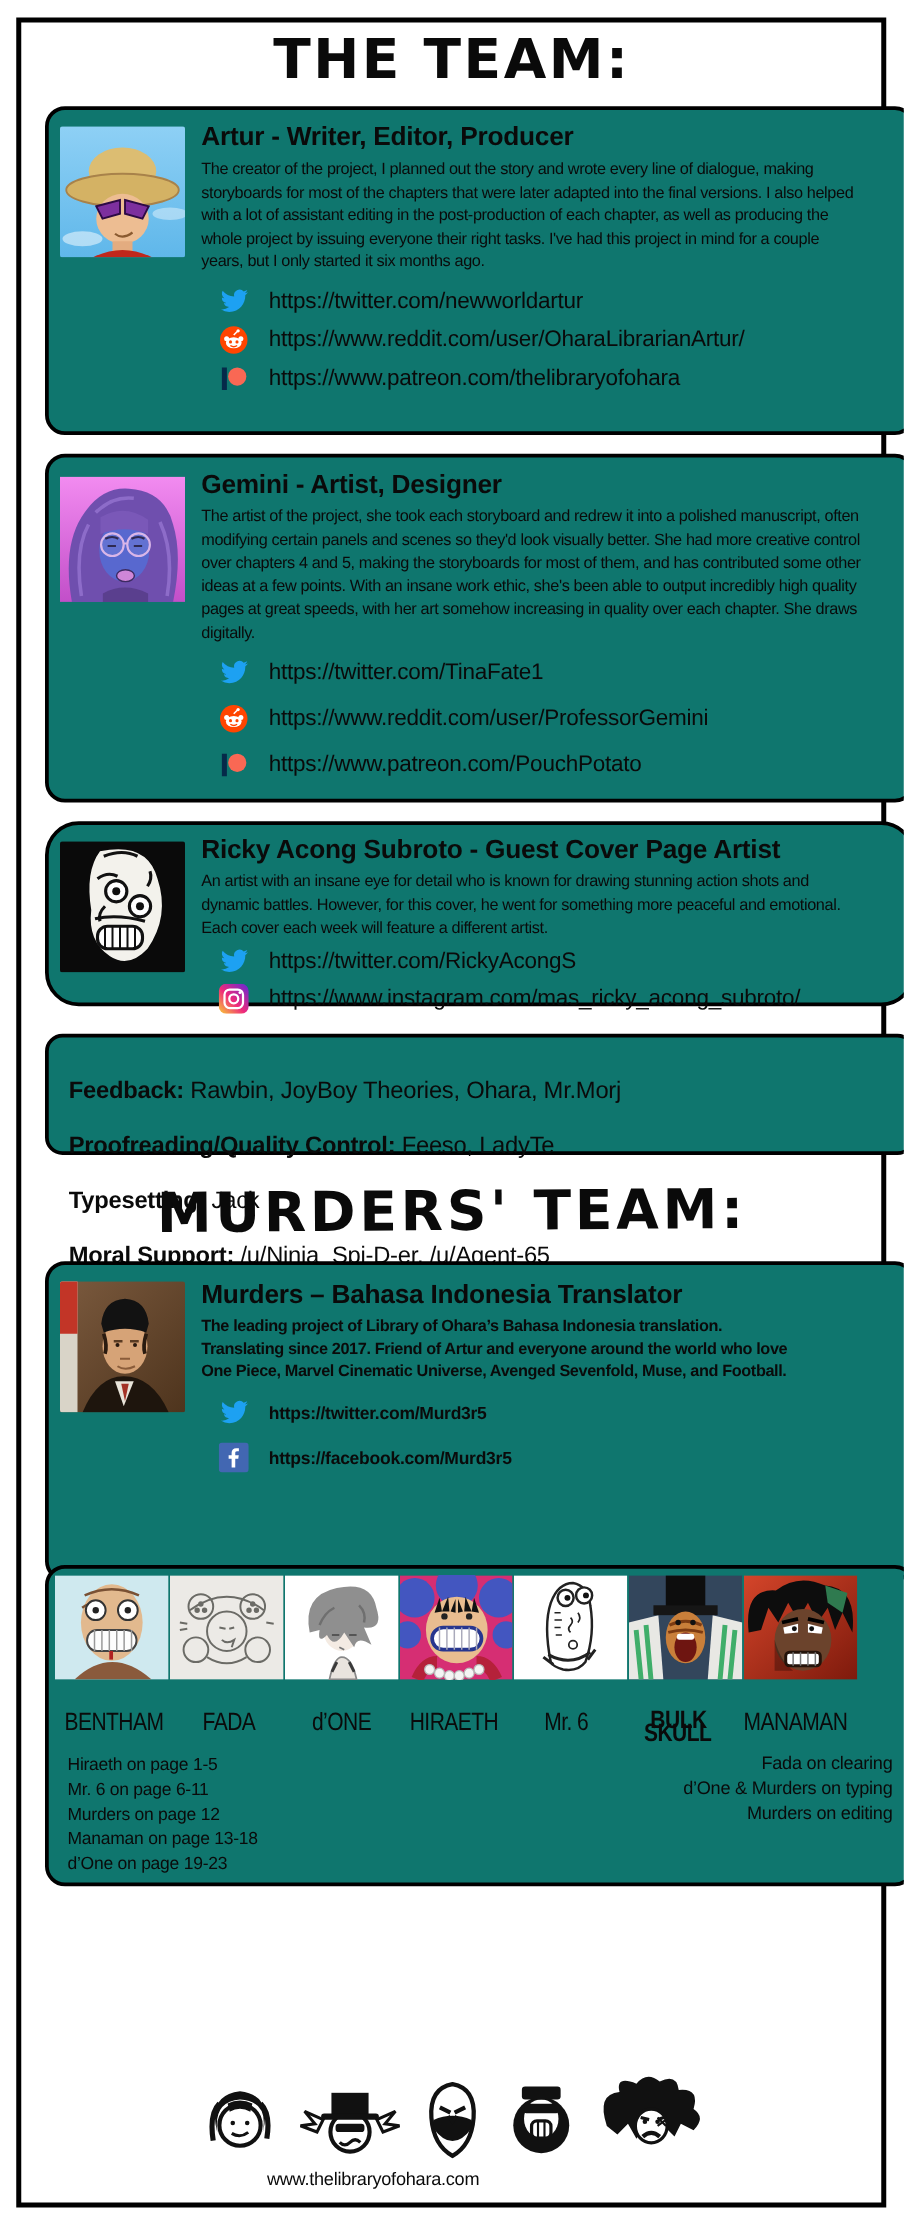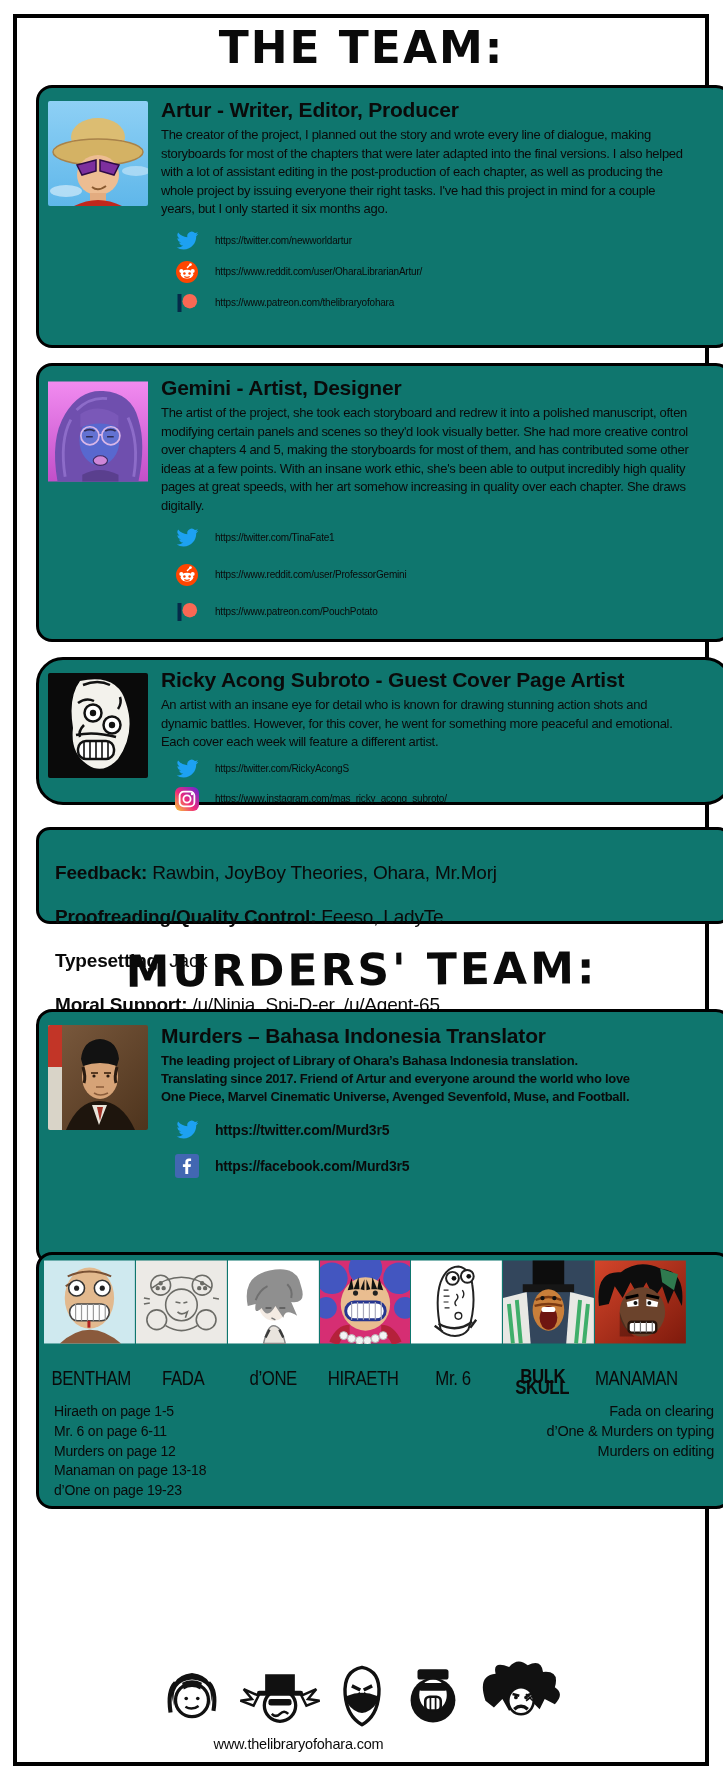--- a/index.html
+++ b/index.html
@@ -11,21 +11,21 @@
   .card{position:absolute;left:36px;width:696px;border:3px solid #000;border-radius:16px;background:#0f766e;box-sizing:border-box;}
   .card .avatar{position:absolute;left:9px;top:13px;width:100px;height:105px;overflow:hidden;border-radius:2px;}
   .card .avatar svg{display:block;width:100%;height:100%;}
   .content{position:absolute;left:122px;top:10px;width:528px;}
   .member-title{font-size:21px;font-weight:bold;margin:0 0 4px 0;letter-spacing:-.2px;}
   .bio{font-size:13px;line-height:18.6px;letter-spacing:-.3px;margin:0;}
   .links{margin:10px 0 0 14px;}
   .link-row{display:flex;align-items:center;gap:16px;margin-bottom:7px;}
   .link-row .sicon{width:24px;height:24px;flex:0 0 24px;}
   .link-row .sicon svg{display:block;width:24px;height:24px;}
-  .url{font-size:10px;letter-spacing:-.2px;}
+  .url{font-size:18px;letter-spacing:-.2px;}
   .links-wide .link-row{margin-bottom:13px;}
   .links-murd .link-row{margin-bottom:12px;}
   .links-murd .url{font-weight:bold;font-size:14px;}
   .bio-bold{font-weight:bold;width:470px;line-height:18px;}
   
   #credits-box{top:827px;height:97px;border-radius:14px;padding:11px 0 0 16px;}
   .credit-line{font-size:19px;line-height:24px;letter-spacing:-.2px;margin-top:20px;}
   .credit-line b{letter-spacing:-.2px;}
   
   #grid-card{top:1252px;height:257px;border-radius:16px;}

